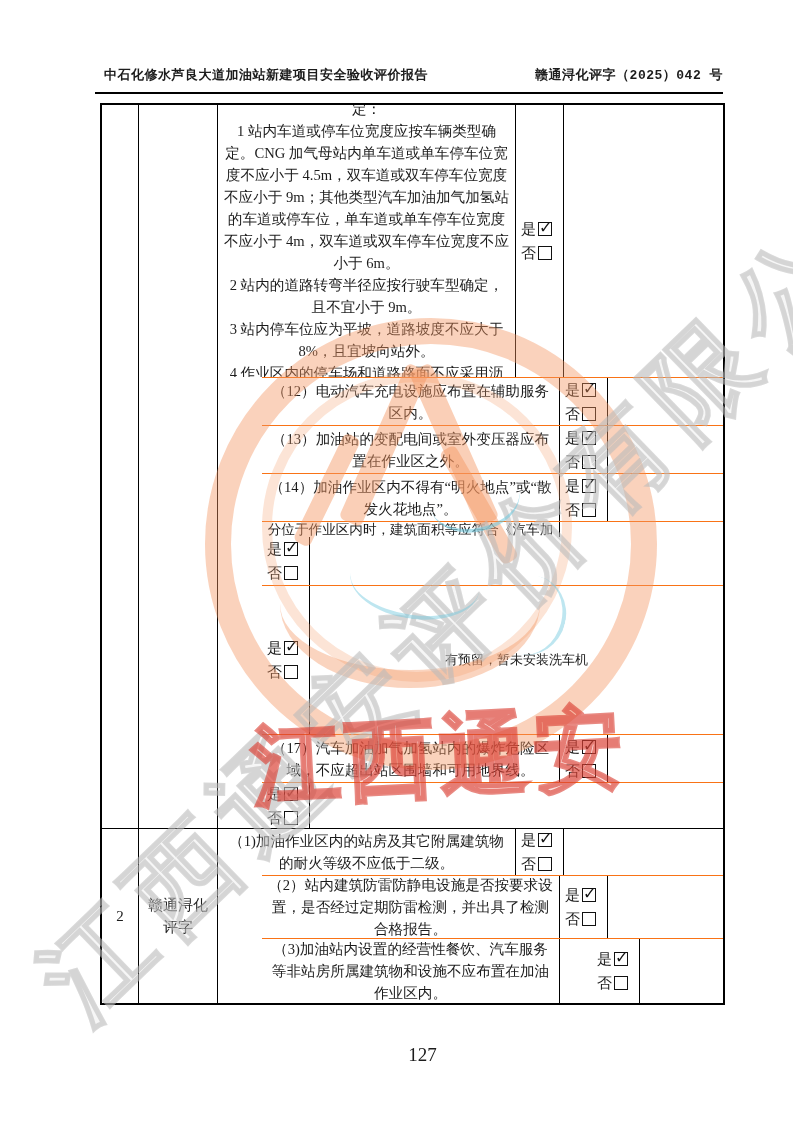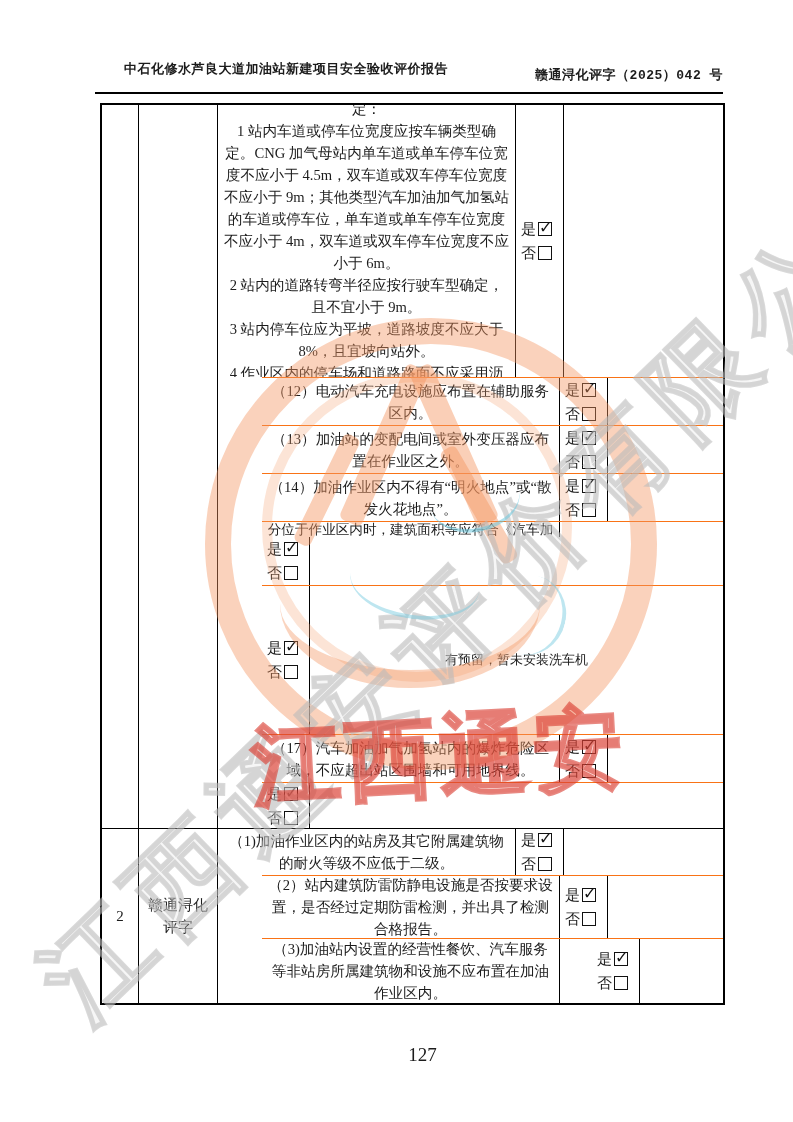--- a/index.html
+++ b/index.html
@@ -3,22 +3,22 @@
 <meta charset="utf-8">
 <style>
   html,body{margin:0;padding:0;}
   body{
     width:793px;height:1122px;position:relative;overflow:hidden;
     background:#ffffff;
     font-family:"Liberation Serif","DejaVu Serif",serif;
     color:#1c1c1c;
   }
   
-  .hdr-left{position:absolute;left:104px;top:60px;font-size:13px;font-weight:bold;
-    font-family:"Liberation Sans","DejaVu Sans",sans-serif;letter-spacing:.5px;margin-left:20px;}
+  .hdr-left{position:absolute;left:104px;top:66px;font-size:13px;font-weight:bold;
+    font-family:"Liberation Sans","DejaVu Sans",sans-serif;letter-spacing:.5px;}
   .hdr-right{position:absolute;right:70px;top:66px;font-size:13px;font-weight:bold;
     font-family:Liberation Mono, monospace;letter-spacing:.5px;}
   .hdr-rule{position:absolute;left:95px;top:92px;width:628px;height:2px;background:#000;}
 
   
   .wm{position:absolute;pointer-events:none;white-space:nowrap;}
   .wm-diag{
     left:10px;top:948px;transform:rotate(-44deg);transform-origin:left top;
     font-size:106px;font-weight:bold;letter-spacing:14px;
     font-family:"Liberation Sans","DejaVu Sans",sans-serif;

